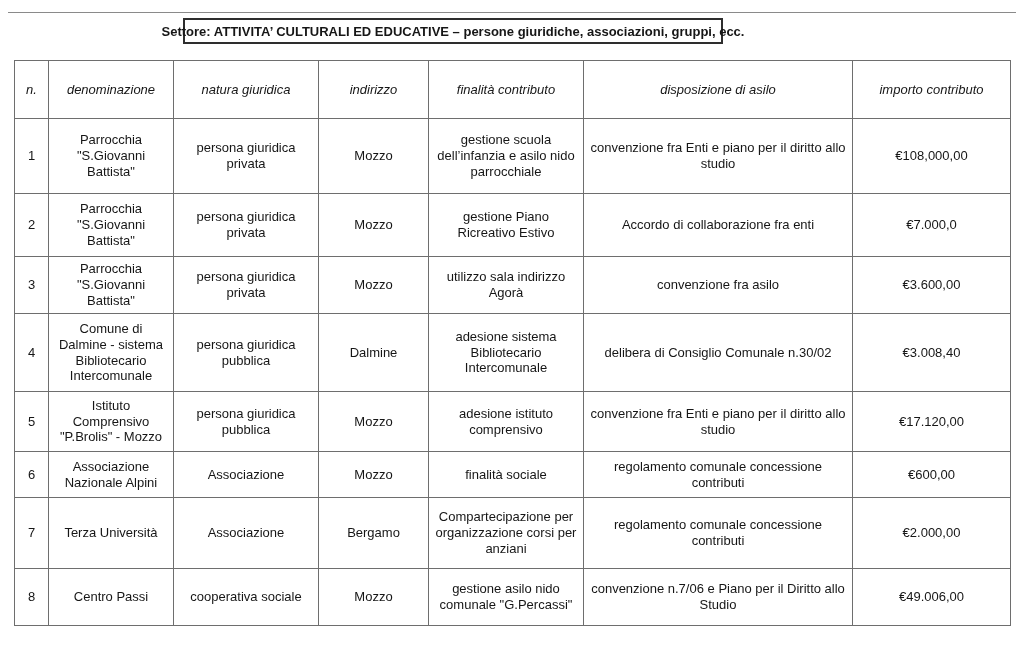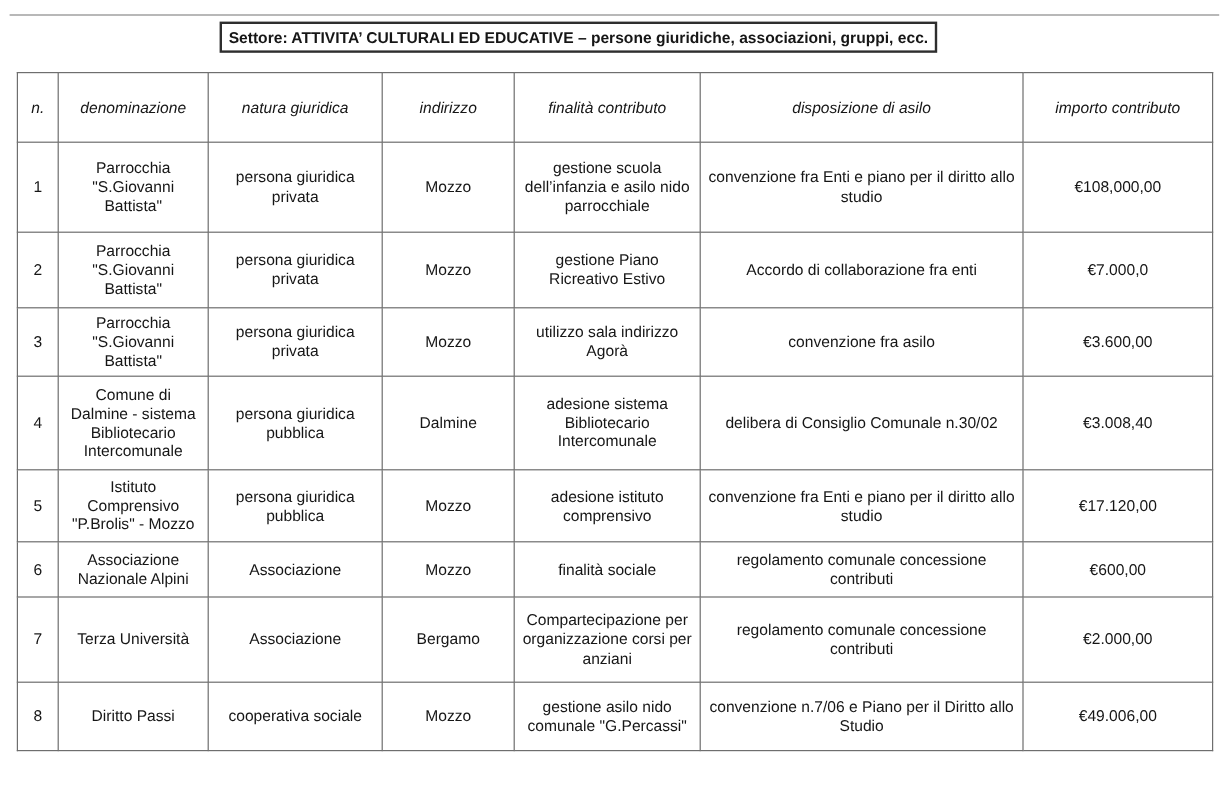--- a/index.html
+++ b/index.html
@@ -6,21 +6,21 @@
   body{
     width:1024px;height:661px;position:relative;background:#ffffff;
     font-family:"Liberation Sans", sans-serif;color:#161616;
     -webkit-font-smoothing:antialiased;
   }
   .top-rule{
     position:absolute;left:8px;top:12px;width:1008px;height:0;
     border-top:1px solid #8a8a8a;
   }
   .title-box{
-    position:absolute;left:183px;top:18px;width:598px;height:26px;
+    position:absolute;left:183px;top:18px;width:540px;height:26px;
     border:2px solid #2e2e2e;display:flex;align-items:center;justify-content:center;
     box-sizing:border-box;
   }
   .title-box span{
     font-weight:bold;font-size:13px;letter-spacing:0;white-space:nowrap;
   }
   table.doc{
     position:absolute;left:14px;top:60px;width:996px;
     border-collapse:collapse;table-layout:fixed;
   }
@@ -133,21 +133,21 @@
       <td>7</td>
       <td>Terza Università</td>
       <td>Associazione</td>
       <td>Bergamo</td>
       <td>Compartecipazione per organizzazione corsi per anziani</td>
       <td>regolamento comunale concessione contributi</td>
       <td>€2.000,00</td>
     </tr>
     <tr>
       <td>8</td>
-      <td>Diritto Passi</td>
+      <td>Centro Passi</td>
       <td>cooperativa sociale</td>
       <td>Mozzo</td>
       <td>gestione asilo nido comunale "G.Percassi"</td>
       <td>convenzione n.7/06 e Piano per il Diritto allo Studio</td>
       <td>€49.006,00</td>
     </tr>
   </tbody>
 </table>
 
 </body></html>

